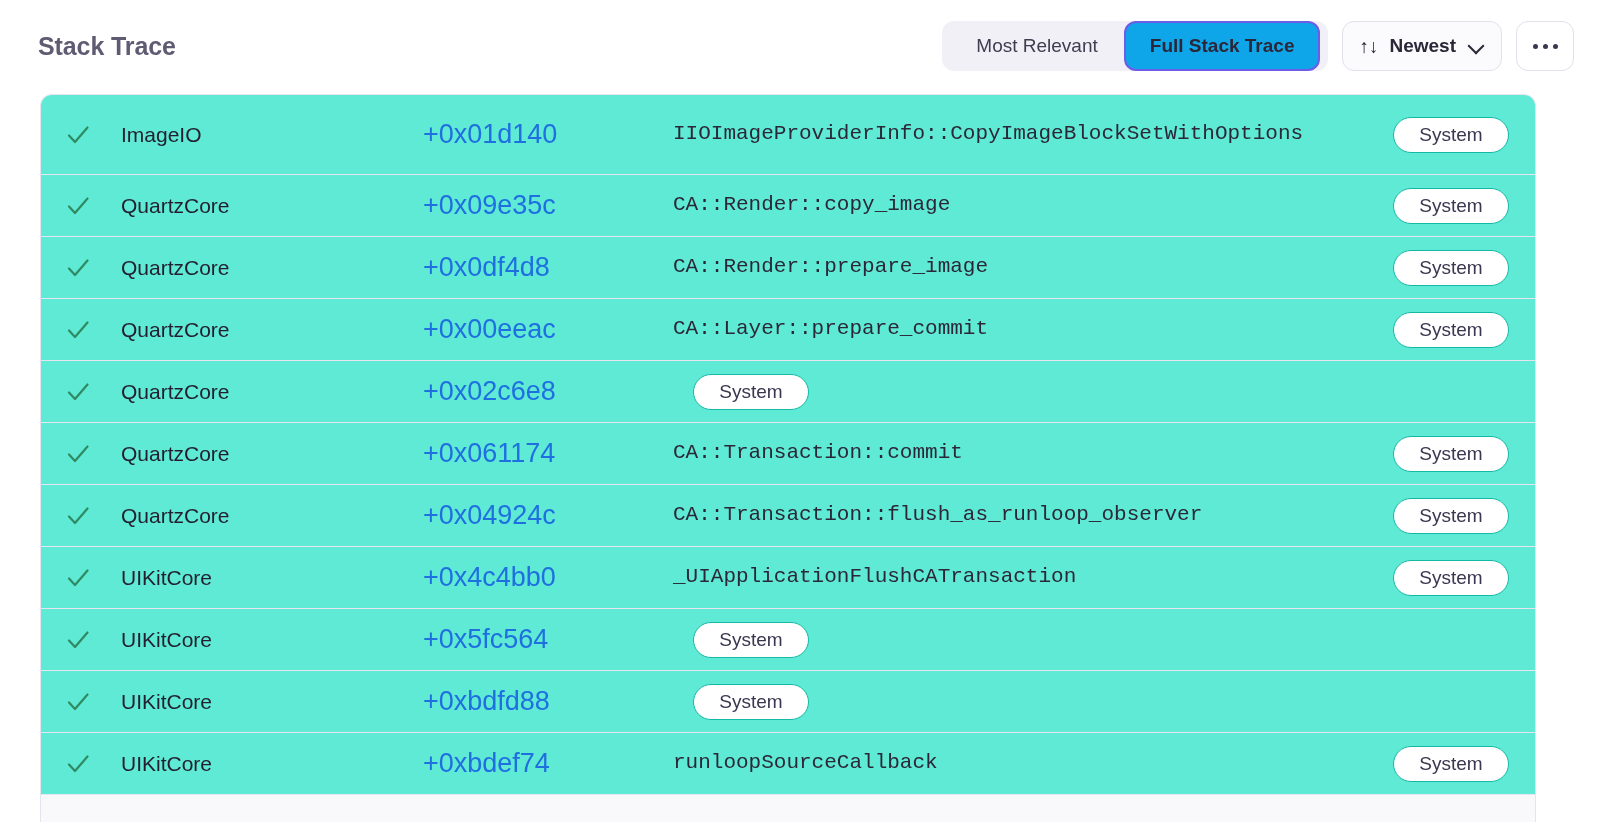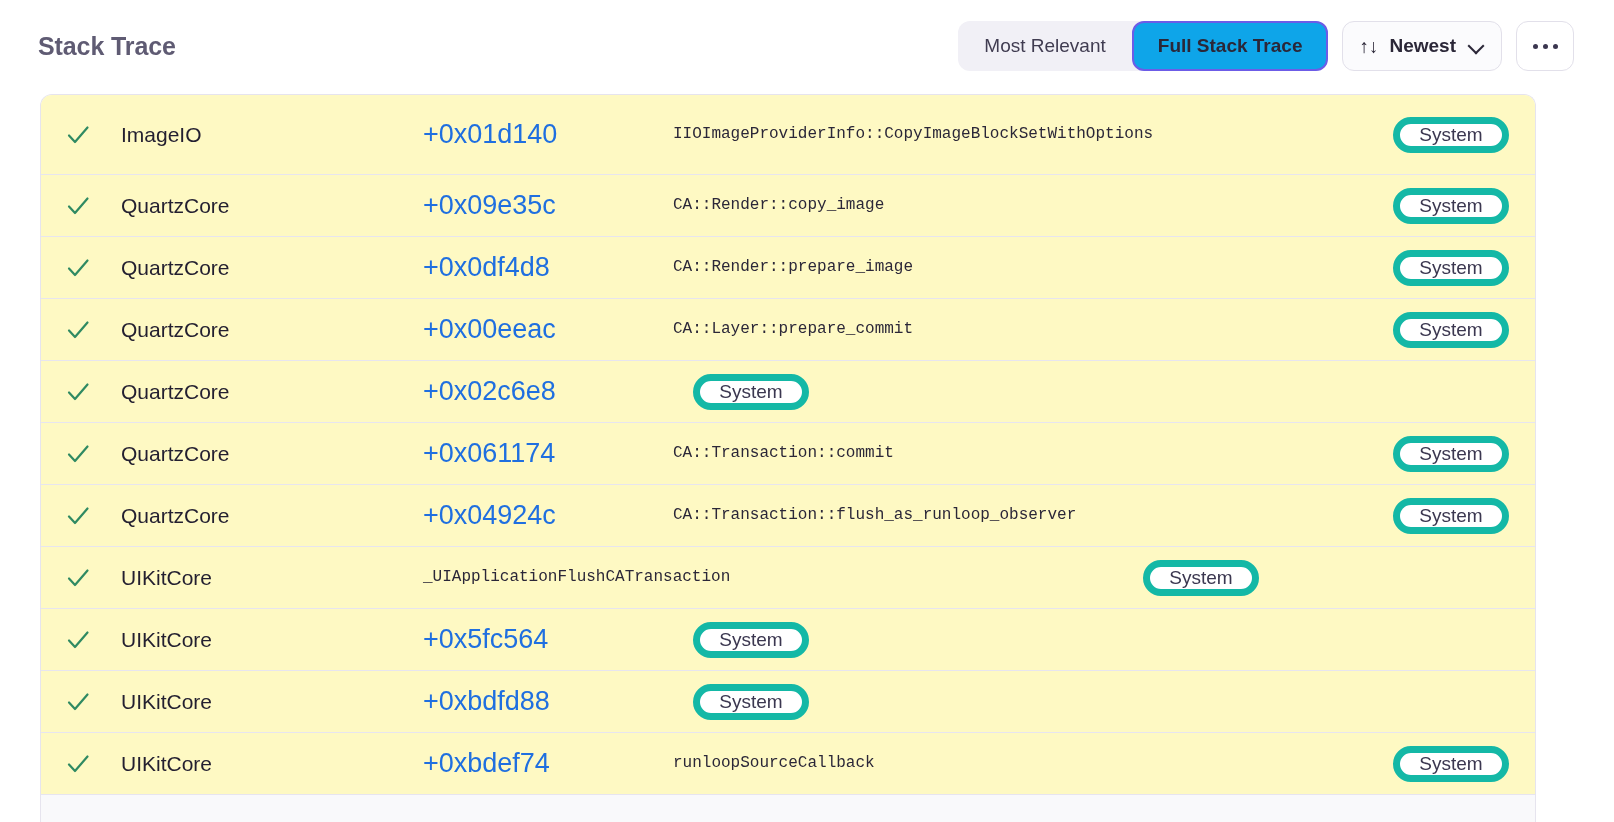--- a/index.html
+++ b/index.html
@@ -46,21 +46,21 @@
     gap: 14px;
   }
 
   
   .segmented {
     display: flex;
     align-items: center;
     background: #f1f0f6;
     border-radius: 12px;
     height: 50px;
-    padding: 0;
+    padding: 8px;
     position: relative;
   }
   .seg-btn {
     height: 50px;
     display: flex;
     align-items: center;
     padding: 0 24px;
     font-size: 19px;
     color: #403c51;
     border-radius: 12px;
@@ -144,21 +144,21 @@
     overflow: hidden;
   }
 
   .trace-row {
     display: flex;
     align-items: center;
     width: 100%;
     border-bottom: 1px solid #e7e5ef;
     padding: 0 18px 0 24px;
     min-height: 62px;
-    background: #fef9c3;
+    background: #5eead4;
   }
   .trace-row.tall { min-height: 80px; }
 
   .cell-check {
     width: 56px;
     flex: 0 0 56px;
     display: flex;
     align-items: center;
     justify-content: flex-start;
   }
@@ -181,21 +181,21 @@
     flex: 0 0 250px;
     font-size: 27px;
     color: #1f6fe0;
     font-family: "Liberation Sans", sans-serif;
     cursor: pointer;
     white-space: nowrap;
   }
 
   .cell-symbol {
     flex: 1 1 auto;
-    font-size: 16px;
+    font-size: 21px;
     color: #2b2738;
     font-family: "Liberation Mono", monospace;
     line-height: 1.28;
     padding-right: 22px;
     max-width: 700px;
     word-break: break-all;
   }
 
   .cell-badge {
     flex: 0 0 136px;
@@ -203,21 +203,21 @@
     justify-content: flex-end;
     align-items: center;
   }
   .badge {
     display: inline-flex;
     align-items: center;
     justify-content: center;
     height: 36px;
     min-width: 116px;
     padding: 0 18px;
-    border: 7px solid #14b8a6;
+    border: 1px solid #14b8a6;
     background: #ffffff;
     border-radius: 18px;
     font-size: 19px;
     color: #3b3750;
     font-family: "Liberation Sans", sans-serif;
     white-space: nowrap;
   }
 </style>
 </head>
 <body>
@@ -341,20 +341,21 @@
           <span class="badge">System</span>
         </div>
       </div>
       <div class="trace-row">
         <div class="cell-check">
           <svg class="check-mark" viewBox="0 0 26 26">
             <path d="M4 13.5 L10 20 L22.5 5.5" fill="none" stroke="#2f8a62" stroke-width="2.2" stroke-linecap="round" stroke-linejoin="round"></path>
           </svg>
         </div>
         <div class="cell-module">UIKitCore</div>
+        <div class="cell-addr">+0x4c4bb0</div>
         <div class="cell-symbol">_UIApplicationFlushCATransaction</div>
         <div class="cell-badge">
           <span class="badge">System</span>
         </div>
       </div>
       <div class="trace-row">
         <div class="cell-check">
           <svg class="check-mark" viewBox="0 0 26 26">
             <path d="M4 13.5 L10 20 L22.5 5.5" fill="none" stroke="#2f8a62" stroke-width="2.2" stroke-linecap="round" stroke-linejoin="round"></path>
           </svg>

